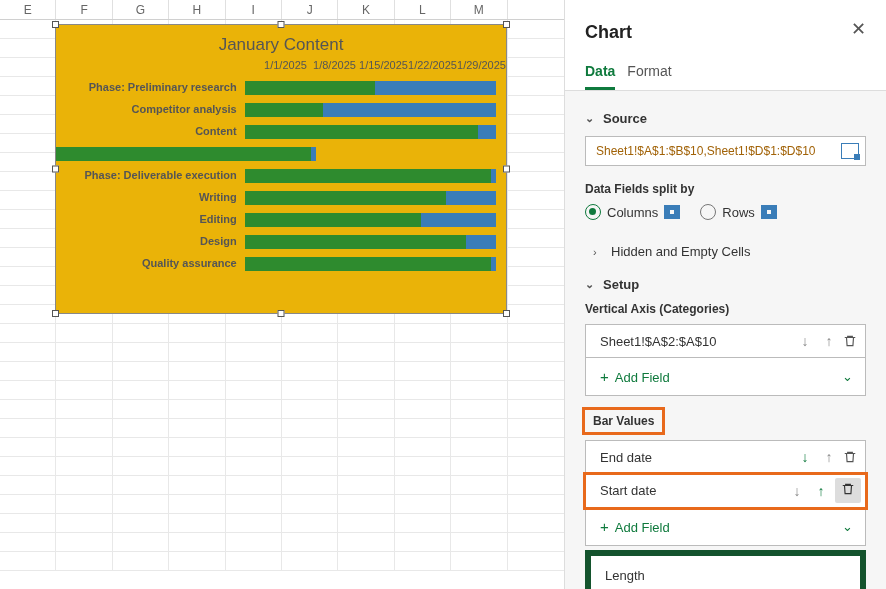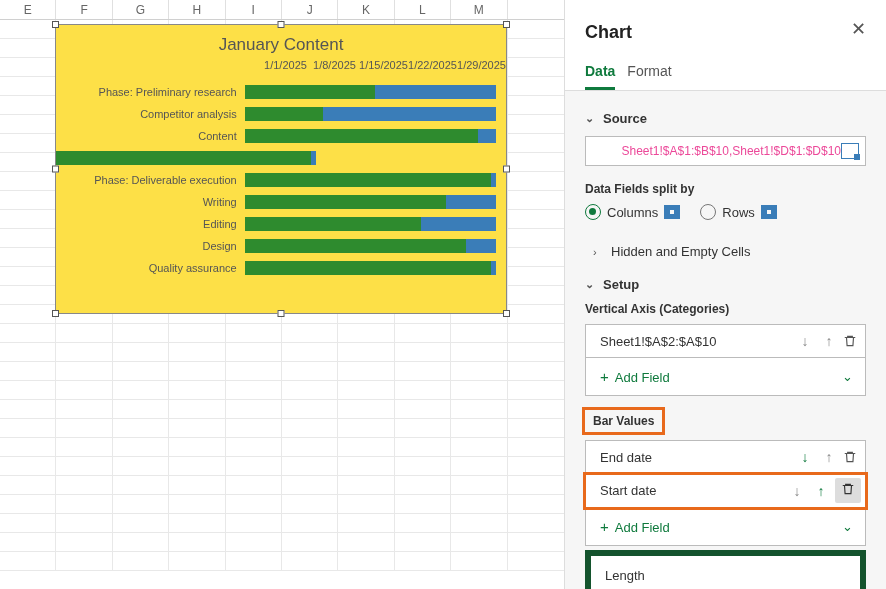--- a/index.html
+++ b/index.html
@@ -49,21 +49,21 @@
       border-right: 1px solid #e8e8e8;
     }
     
     
     .chart-container {
       position: absolute;
       left: 55px;
       top: 24px;
       width: 452px;
       height: 290px;
-      background: #fde047;
+      background: #eab308;
       border: 1px solid #888;
     }
     .chart-handle {
       position: absolute;
       width: 7px;
       height: 7px;
       background: #fff;
       border: 1px solid #555;
     }
     .h-tl { left: -4px; top: -4px; }
@@ -88,23 +88,24 @@
       font-size: 11px;
       color: #555;
       margin-bottom: 10px;
     }
     .x-axis-labels span { width: 52px; text-align: center; }
     .plot-area {
       padding: 0 10px 10px 0;
     }
     .bar-row {
       display: flex;
-      align-items: center;
+      align-items: flex-start;
       height: 22px;
       margin-bottom: 0px;
+      font-weight: bold;
     }
     .bar-label {
       width: 195px;
       text-align: right;
       font-size: 11px;
       color: #555;
       padding-right: 8px;
       white-space: nowrap;
     }
     .bar-track {
@@ -189,21 +190,21 @@
     }
     .source-input {
       display: flex;
       align-items: center;
       background: #fff;
       border: 1px solid #bbb;
       padding: 6px 6px 6px 10px;
       font-size: 12px;
       margin-bottom: 16px;
     }
-    .source-input span.txt { flex: 1; white-space: nowrap; overflow: hidden; text-overflow: ellipsis; color: #ec4899; text-align: right; }
+    .source-input span.txt { flex: 1; white-space: nowrap; overflow: hidden; text-overflow: ellipsis; color: #a16207; }
     .range-icon {
       width: 18px;
       height: 16px;
       border: 1px solid #3a7db8;
       position: relative;
       flex-shrink: 0;
     }
     .range-icon::after {
       content: "";
       position: absolute;

